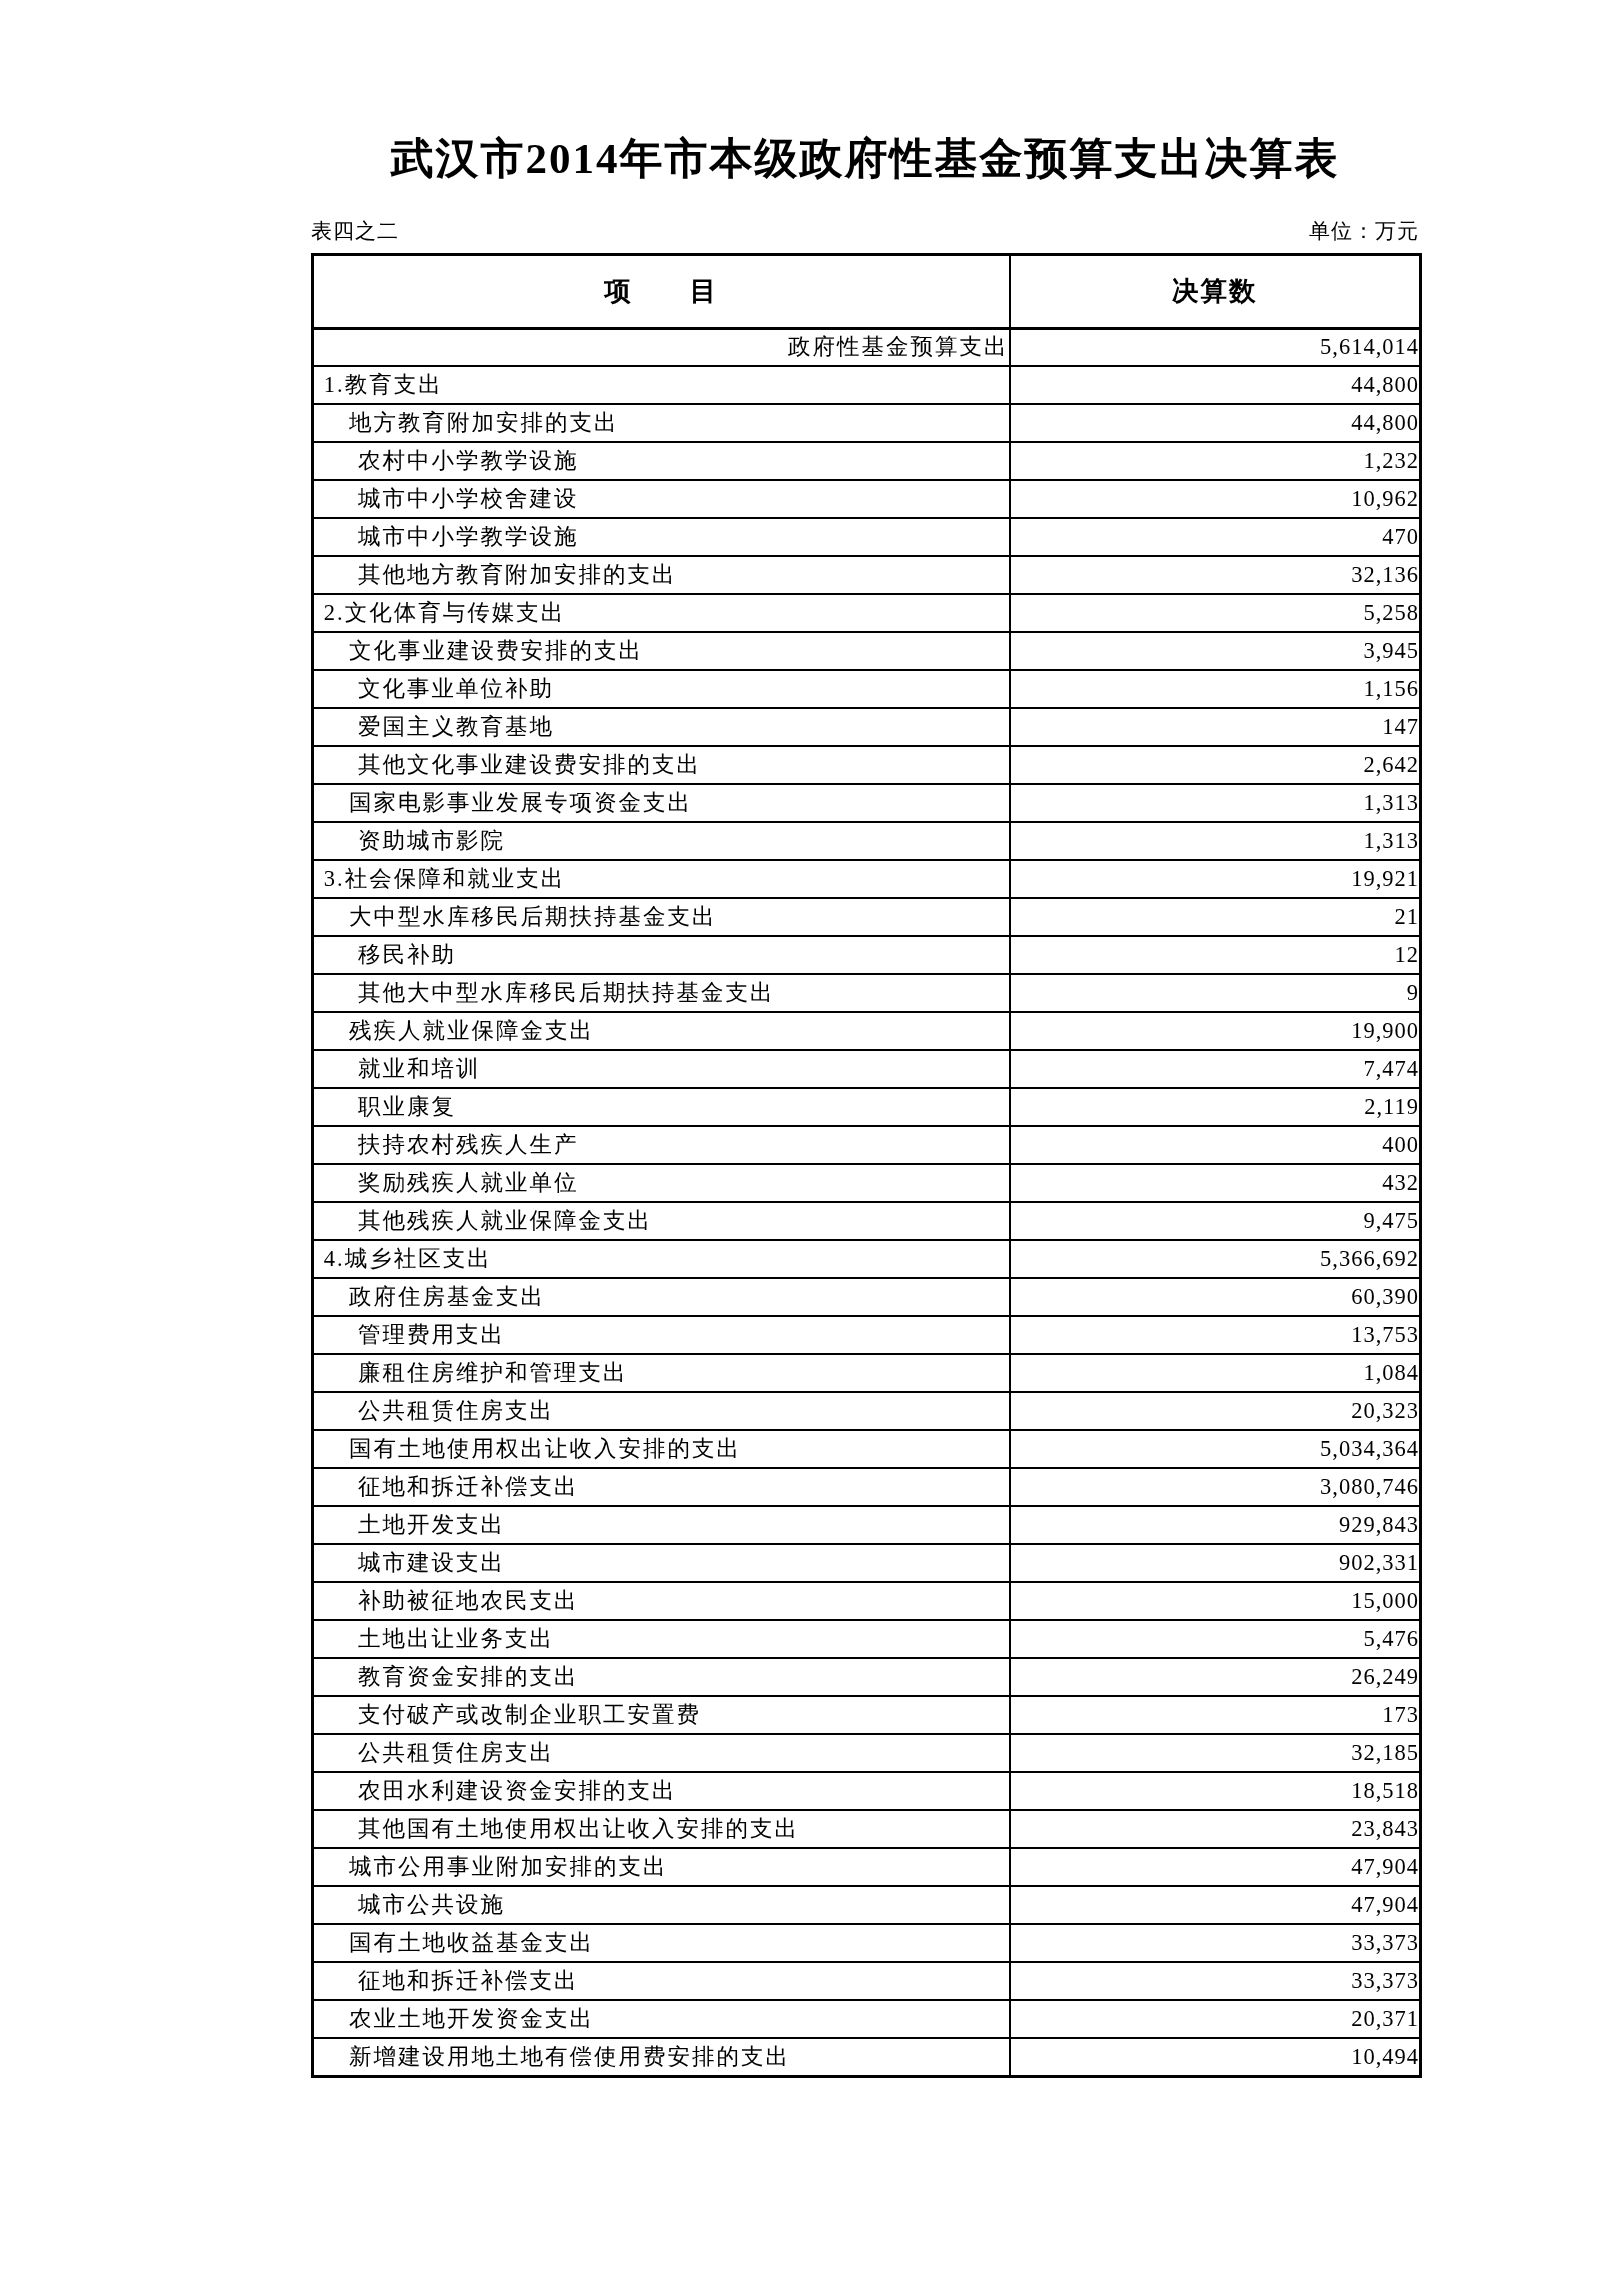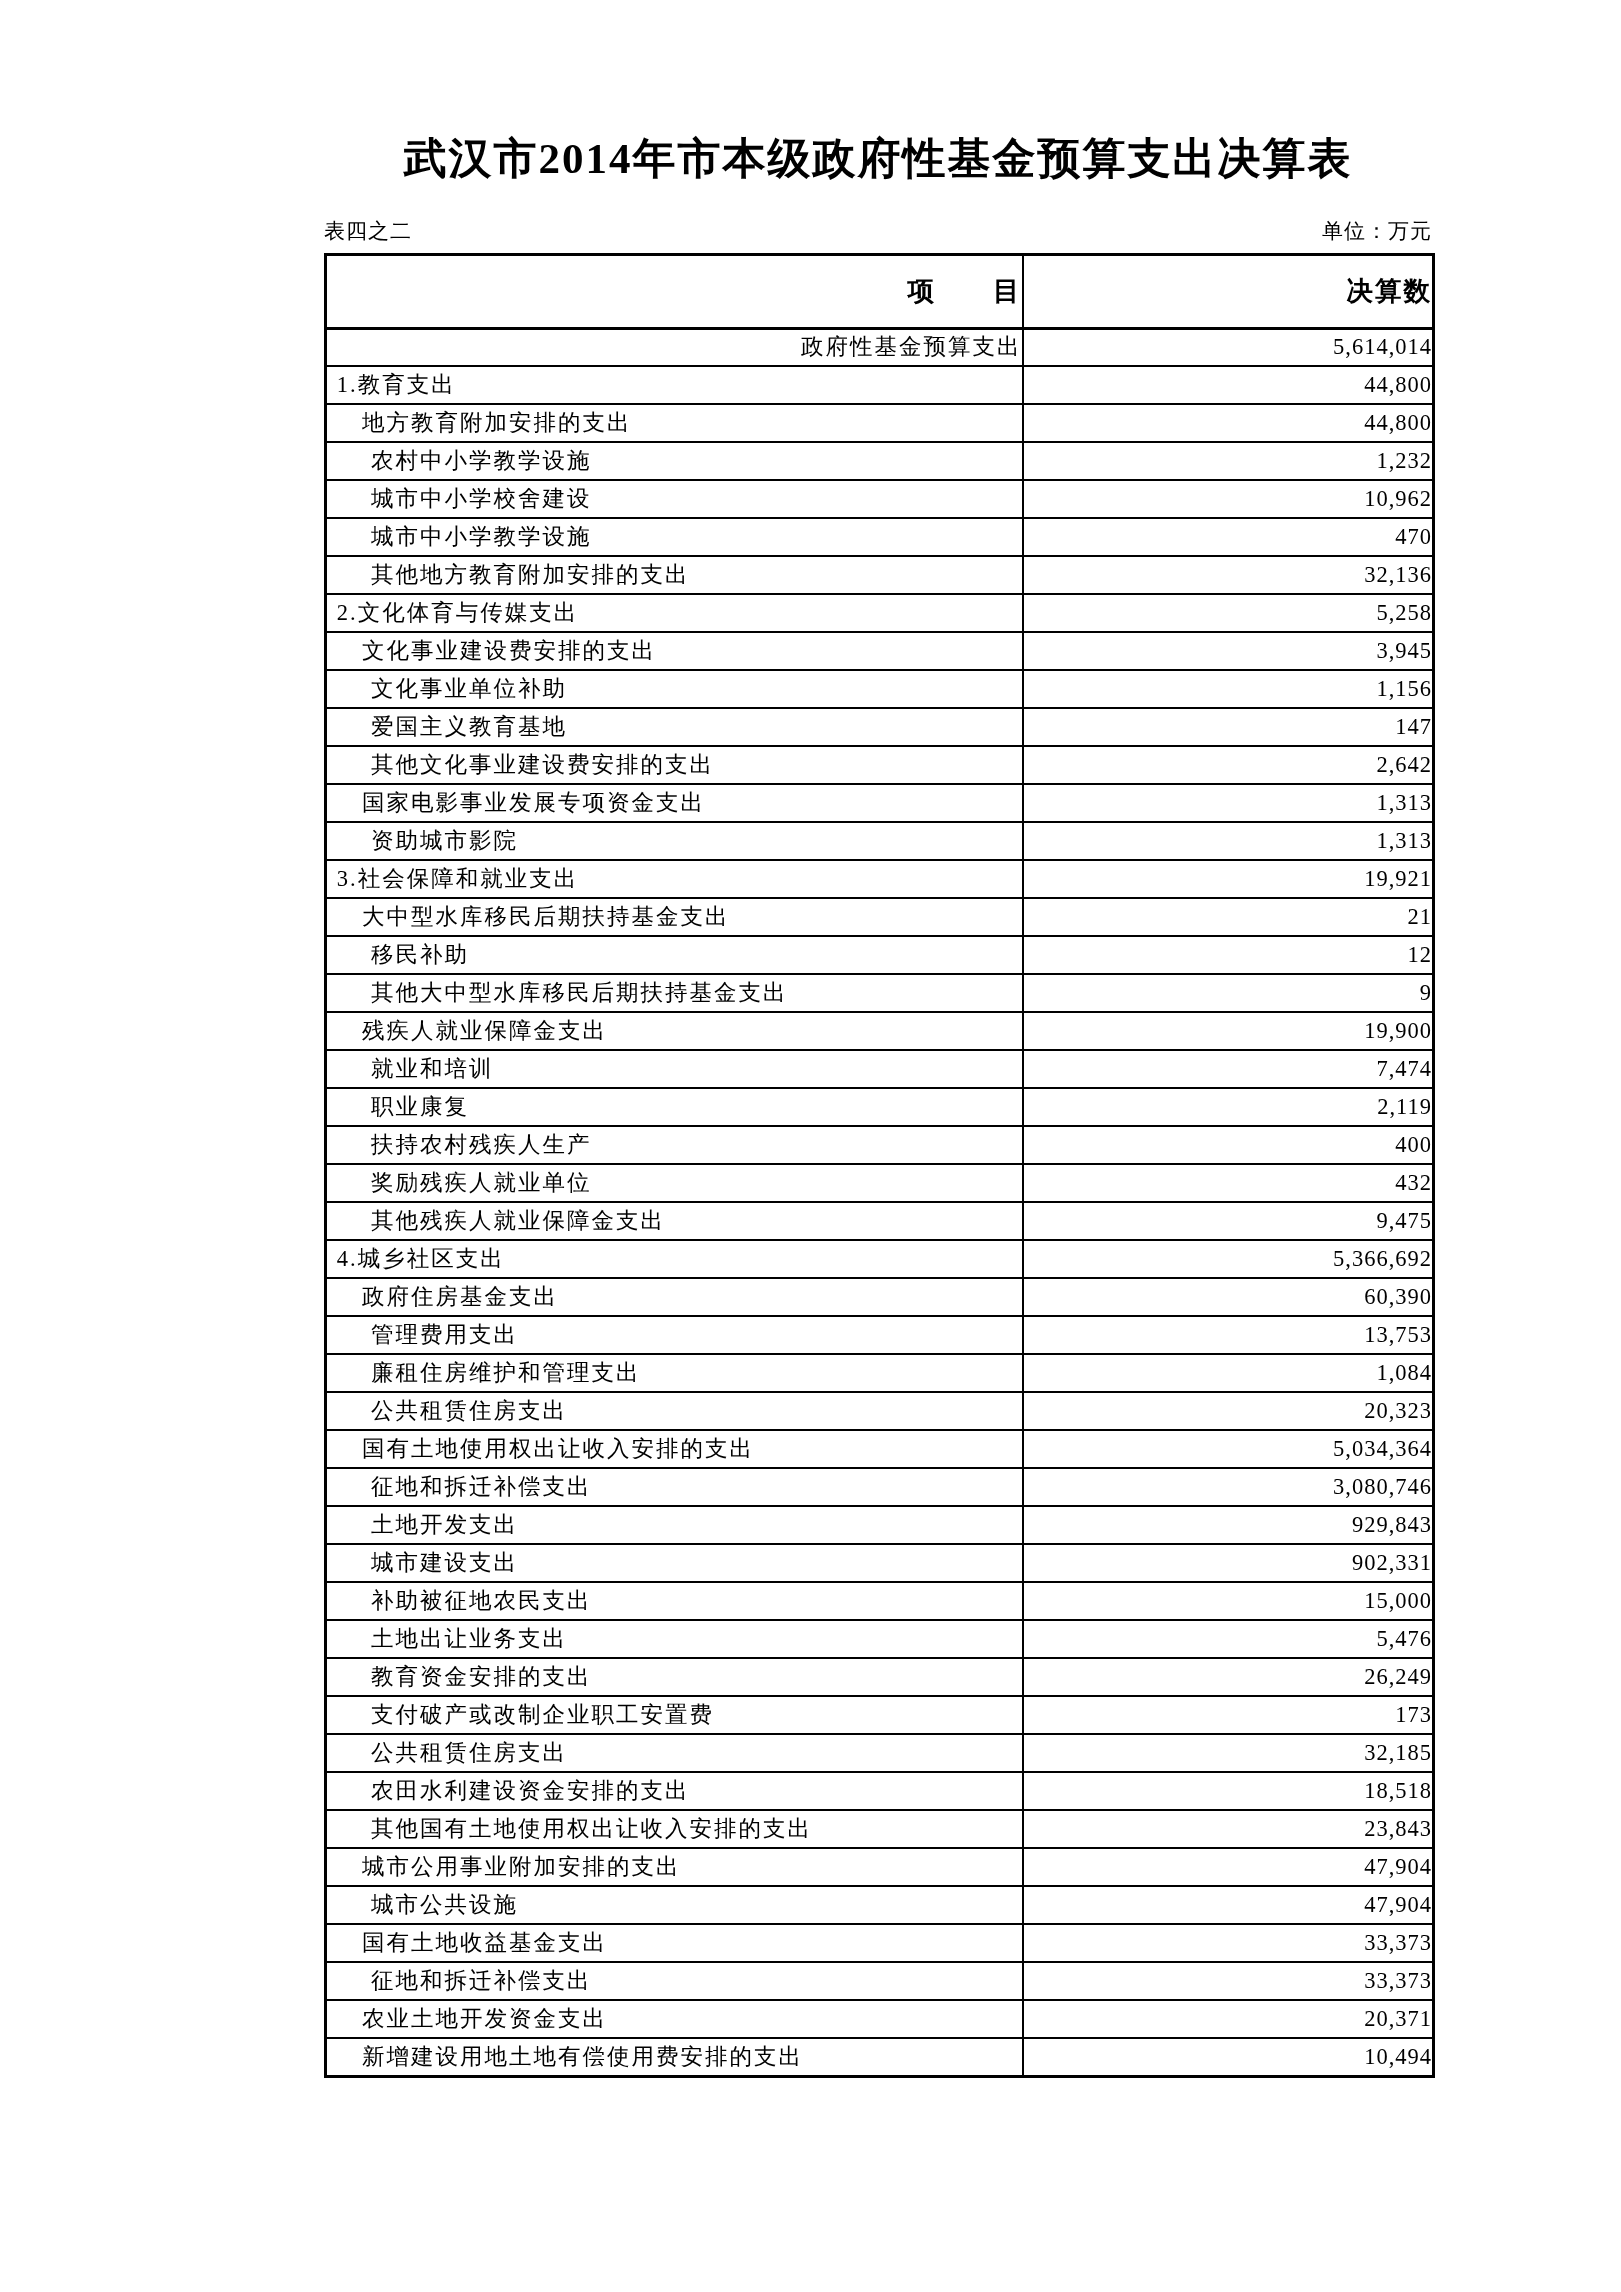--- a/index.html
+++ b/index.html
@@ -11,21 +11,21 @@
   }
   .sheet {
     position: relative;
     width: 1621px;
     height: 2293px;
     background: #ffffff;
     overflow: hidden;
   }
   .content {
     position: absolute;
-    left: 324px;
+    left: 311px;
     top: 0;
     width: 1108px;
   }
   .doc-title {
     padding-top: 137px;
     font-size: 43px;
     font-weight: bold;
     line-height: 1;
     text-align: center;
     letter-spacing: 2px;
@@ -50,21 +50,21 @@
   table.budget th, table.budget td {
     padding: 0;
     vertical-align: middle;
   }
   th.col-item, td.col-item { border-right: 2.9px solid #000; }
   thead th {
     height: 74px;
     border-bottom: 3.9px solid #000;
     font-size: 26.5px;
     font-weight: bold;
-    text-align: right;
+    text-align: center;
     letter-spacing: 2px;
   }
   tbody tr { height: 38px; }
   tbody td {
     border-bottom: 2.9px solid #000;
     font-size: 22.5px;
     line-height: 1;
     overflow: hidden;
     white-space: nowrap;
   }

